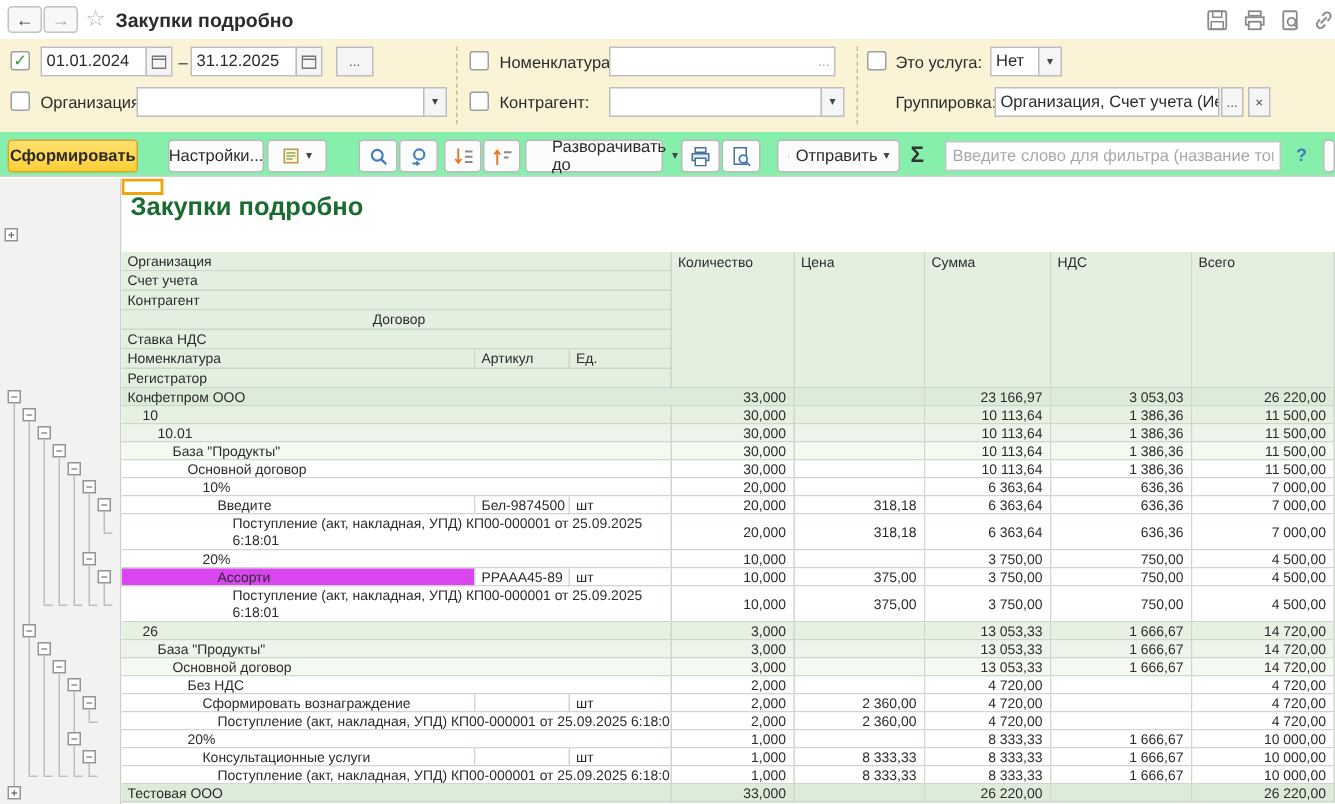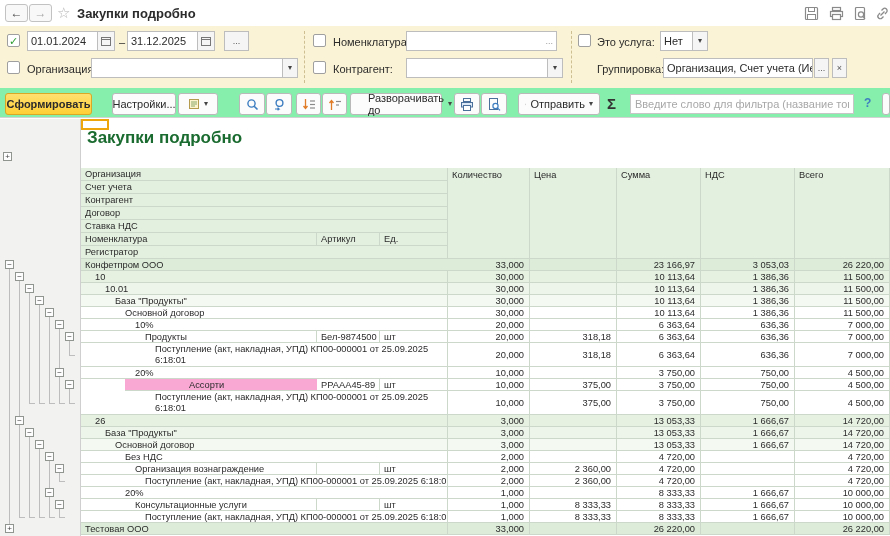--- a/index.html
+++ b/index.html
@@ -294,21 +294,21 @@
     <div class="tline" style="left: 59px; top: 398px; width: 6px; height: 1px;"></div>
     <div class="expbox" style="left: 5px; top: 405px;">+</div>
   </div>
 <div class="abs canvas">
   <div class="abs selcell"></div>
   <div class="abs rpt-title">Закупки подробно</div>
   <div class="abs" id="grid" style="left:0;top:0;width:809px;height:417px;">
       <div class="cell hc" style="left: 0px; top: 49px; width: 367px; height: 13px;">Организация</div>
       <div class="cell hc" style="left: 0px; top: 62px; width: 367px; height: 13px;">Счет учета</div>
       <div class="cell hc" style="left: 0px; top: 75px; width: 367px; height: 13px;">Контрагент</div>
-      <div class="cell hc" style="left: 0px; top: 88px; width: 367px; height: 13px;">Договор</div>
+      <div class="cell hc" style="left: 0px; top: 88px; width: 367px; height: 13px; text-align: center;">Договор</div>
       <div class="cell hc" style="left: 0px; top: 101px; width: 367px; height: 13px;">Ставка НДС</div>
       <div class="cell hc" style="left: 0px; top: 114px; width: 236px; height: 13px;">Номенклатура</div>
       <div class="cell hc" style="left: 236px; top: 114px; width: 63px; height: 13px;">Артикул</div>
       <div class="cell hc" style="left: 299px; top: 114px; width: 68px; height: 13px;">Ед.</div>
       <div class="cell hc" style="left: 0px; top: 127px; width: 367px; height: 13px;">Регистратор</div>
       <div class="cell hc top" style="left: 367px; top: 49px; width: 82px; height: 91px;">Количество</div>
       <div class="cell hc top" style="left: 449px; top: 49px; width: 87px; height: 91px;">Цена</div>
       <div class="cell hc top" style="left: 536px; top: 49px; width: 84px; height: 91px;">Сумма</div>
       <div class="cell hc top" style="left: 620px; top: 49px; width: 94px; height: 91px;">НДС</div>
       <div class="cell hc top" style="left: 714px; top: 49px; width: 95px; height: 91px;">Всего</div>
@@ -341,41 +341,41 @@
       <div class="cell num" style="left: 449px; top: 188px; width: 87px; height: 12px; background: rgb(255, 255, 255); line-height: 12px;"></div>
       <div class="cell num" style="left: 536px; top: 188px; width: 84px; height: 12px; background: rgb(255, 255, 255); line-height: 12px;">10 113,64</div>
       <div class="cell num" style="left: 620px; top: 188px; width: 94px; height: 12px; background: rgb(255, 255, 255); line-height: 12px;">1 386,36</div>
       <div class="cell num" style="left: 714px; top: 188px; width: 95px; height: 12px; background: rgb(255, 255, 255); line-height: 12px;">11 500,00</div>
       <div class="cell lbl" style="left: 0px; top: 200px; width: 367px; height: 12px; background: rgb(255, 255, 255); padding-left: 54px; line-height: 12px;">10%</div>
       <div class="cell num" style="left: 367px; top: 200px; width: 82px; height: 12px; background: rgb(255, 255, 255); line-height: 12px;">20,000</div>
       <div class="cell num" style="left: 449px; top: 200px; width: 87px; height: 12px; background: rgb(255, 255, 255); line-height: 12px;"></div>
       <div class="cell num" style="left: 536px; top: 200px; width: 84px; height: 12px; background: rgb(255, 255, 255); line-height: 12px;">6 363,64</div>
       <div class="cell num" style="left: 620px; top: 200px; width: 94px; height: 12px; background: rgb(255, 255, 255); line-height: 12px;">636,36</div>
       <div class="cell num" style="left: 714px; top: 200px; width: 95px; height: 12px; background: rgb(255, 255, 255); line-height: 12px;">7 000,00</div>
-      <div class="cell lbl" style="left: 0px; top: 212px; width: 236px; height: 12px; background: rgb(255, 255, 255); padding-left: 64px; line-height: 12px;">Продукты</div>
+      <div class="cell lbl" style="left: 0px; top: 212px; width: 236px; height: 12px; background: rgb(255, 255, 255); padding-left: 64px; line-height: 12px;">Введите</div>
       <div class="cell lbl" style="left: 236px; top: 212px; width: 63px; height: 12px; background: rgb(255, 255, 255); padding-left: 4px; line-height: 12px;">Бел-9874500</div>
       <div class="cell lbl" style="left: 299px; top: 212px; width: 68px; height: 12px; background: rgb(255, 255, 255); padding-left: 4px; line-height: 12px;">шт</div>
       <div class="cell num" style="left: 367px; top: 212px; width: 82px; height: 12px; background: rgb(255, 255, 255); line-height: 12px;">20,000</div>
       <div class="cell num" style="left: 449px; top: 212px; width: 87px; height: 12px; background: rgb(255, 255, 255); line-height: 12px;">318,18</div>
       <div class="cell num" style="left: 536px; top: 212px; width: 84px; height: 12px; background: rgb(255, 255, 255); line-height: 12px;">6 363,64</div>
       <div class="cell num" style="left: 620px; top: 212px; width: 94px; height: 12px; background: rgb(255, 255, 255); line-height: 12px;">636,36</div>
       <div class="cell num" style="left: 714px; top: 212px; width: 95px; height: 12px; background: rgb(255, 255, 255); line-height: 12px;">7 000,00</div>
       <div class="cell wrap" style="left: 0px; top: 224px; width: 367px; height: 24px; background: rgb(255, 255, 255); padding-left: 74px;">Поступление (акт, накладная, УПД) КП00-000001 от 25.09.2025 6:18:01</div>
       <div class="cell num" style="left: 367px; top: 224px; width: 82px; height: 24px; background: rgb(255, 255, 255); line-height: 24px;">20,000</div>
       <div class="cell num" style="left: 449px; top: 224px; width: 87px; height: 24px; background: rgb(255, 255, 255); line-height: 24px;">318,18</div>
       <div class="cell num" style="left: 536px; top: 224px; width: 84px; height: 24px; background: rgb(255, 255, 255); line-height: 24px;">6 363,64</div>
       <div class="cell num" style="left: 620px; top: 224px; width: 94px; height: 24px; background: rgb(255, 255, 255); line-height: 24px;">636,36</div>
       <div class="cell num" style="left: 714px; top: 224px; width: 95px; height: 24px; background: rgb(255, 255, 255); line-height: 24px;">7 000,00</div>
       <div class="cell lbl" style="left: 0px; top: 248px; width: 367px; height: 12px; background: rgb(255, 255, 255); padding-left: 54px; line-height: 12px;">20%</div>
       <div class="cell num" style="left: 367px; top: 248px; width: 82px; height: 12px; background: rgb(255, 255, 255); line-height: 12px;">10,000</div>
       <div class="cell num" style="left: 449px; top: 248px; width: 87px; height: 12px; background: rgb(255, 255, 255); line-height: 12px;"></div>
       <div class="cell num" style="left: 536px; top: 248px; width: 84px; height: 12px; background: rgb(255, 255, 255); line-height: 12px;">3 750,00</div>
       <div class="cell num" style="left: 620px; top: 248px; width: 94px; height: 12px; background: rgb(255, 255, 255); line-height: 12px;">750,00</div>
       <div class="cell num" style="left: 714px; top: 248px; width: 95px; height: 12px; background: rgb(255, 255, 255); line-height: 12px;">4 500,00</div>
-      <div class="cell lbl" style="left: 0px; top: 260px; width: 236px; height: 12px; background: #f9a8d4; padding-left: 64px; line-height: 12px; margin-left: 44px;">Ассорти</div>
+      <div class="cell lbl" style="left: 0px; top: 260px; width: 236px; height: 12px; background: #d946ef; padding-left: 64px; line-height: 12px;">Ассорти</div>
       <div class="cell lbl" style="left: 236px; top: 260px; width: 63px; height: 12px; background: rgb(255, 255, 255); padding-left: 4px; line-height: 12px;">РРААА45-89</div>
       <div class="cell lbl" style="left: 299px; top: 260px; width: 68px; height: 12px; background: rgb(255, 255, 255); padding-left: 4px; line-height: 12px;">шт</div>
       <div class="cell num" style="left: 367px; top: 260px; width: 82px; height: 12px; background: rgb(255, 255, 255); line-height: 12px;">10,000</div>
       <div class="cell num" style="left: 449px; top: 260px; width: 87px; height: 12px; background: rgb(255, 255, 255); line-height: 12px;">375,00</div>
       <div class="cell num" style="left: 536px; top: 260px; width: 84px; height: 12px; background: rgb(255, 255, 255); line-height: 12px;">3 750,00</div>
       <div class="cell num" style="left: 620px; top: 260px; width: 94px; height: 12px; background: rgb(255, 255, 255); line-height: 12px;">750,00</div>
       <div class="cell num" style="left: 714px; top: 260px; width: 95px; height: 12px; background: rgb(255, 255, 255); line-height: 12px;">4 500,00</div>
       <div class="cell wrap" style="left: 0px; top: 272px; width: 367px; height: 24px; background: rgb(255, 255, 255); padding-left: 74px;">Поступление (акт, накладная, УПД) КП00-000001 от 25.09.2025 6:18:01</div>
       <div class="cell num" style="left: 367px; top: 272px; width: 82px; height: 24px; background: rgb(255, 255, 255); line-height: 24px;">10,000</div>
       <div class="cell num" style="left: 449px; top: 272px; width: 87px; height: 24px; background: rgb(255, 255, 255); line-height: 24px;">375,00</div>
@@ -399,21 +399,21 @@
       <div class="cell num" style="left: 449px; top: 320px; width: 87px; height: 12px; background: rgb(244, 249, 241); line-height: 12px;"></div>
       <div class="cell num" style="left: 536px; top: 320px; width: 84px; height: 12px; background: rgb(244, 249, 241); line-height: 12px;">13 053,33</div>
       <div class="cell num" style="left: 620px; top: 320px; width: 94px; height: 12px; background: rgb(244, 249, 241); line-height: 12px;">1 666,67</div>
       <div class="cell num" style="left: 714px; top: 320px; width: 95px; height: 12px; background: rgb(244, 249, 241); line-height: 12px;">14 720,00</div>
       <div class="cell lbl" style="left: 0px; top: 332px; width: 367px; height: 12px; background: rgb(255, 255, 255); padding-left: 44px; line-height: 12px;">Без НДС</div>
       <div class="cell num" style="left: 367px; top: 332px; width: 82px; height: 12px; background: rgb(255, 255, 255); line-height: 12px;">2,000</div>
       <div class="cell num" style="left: 449px; top: 332px; width: 87px; height: 12px; background: rgb(255, 255, 255); line-height: 12px;"></div>
       <div class="cell num" style="left: 536px; top: 332px; width: 84px; height: 12px; background: rgb(255, 255, 255); line-height: 12px;">4 720,00</div>
       <div class="cell num" style="left: 620px; top: 332px; width: 94px; height: 12px; background: rgb(255, 255, 255); line-height: 12px;"></div>
       <div class="cell num" style="left: 714px; top: 332px; width: 95px; height: 12px; background: rgb(255, 255, 255); line-height: 12px;">4 720,00</div>
-      <div class="cell lbl" style="left: 0px; top: 344px; width: 236px; height: 12px; background: rgb(255, 255, 255); padding-left: 54px; line-height: 12px;">Организация вознаграждение</div>
+      <div class="cell lbl" style="left: 0px; top: 344px; width: 236px; height: 12px; background: rgb(255, 255, 255); padding-left: 54px; line-height: 12px;">Сформировать вознаграждение</div>
       <div class="cell lbl" style="left: 236px; top: 344px; width: 63px; height: 12px; background: rgb(255, 255, 255); padding-left: 4px; line-height: 12px;"></div>
       <div class="cell lbl" style="left: 299px; top: 344px; width: 68px; height: 12px; background: rgb(255, 255, 255); padding-left: 4px; line-height: 12px;">шт</div>
       <div class="cell num" style="left: 367px; top: 344px; width: 82px; height: 12px; background: rgb(255, 255, 255); line-height: 12px;">2,000</div>
       <div class="cell num" style="left: 449px; top: 344px; width: 87px; height: 12px; background: rgb(255, 255, 255); line-height: 12px;">2 360,00</div>
       <div class="cell num" style="left: 536px; top: 344px; width: 84px; height: 12px; background: rgb(255, 255, 255); line-height: 12px;">4 720,00</div>
       <div class="cell num" style="left: 620px; top: 344px; width: 94px; height: 12px; background: rgb(255, 255, 255); line-height: 12px;"></div>
       <div class="cell num" style="left: 714px; top: 344px; width: 95px; height: 12px; background: rgb(255, 255, 255); line-height: 12px;">4 720,00</div>
       <div class="cell lbl" style="left: 0px; top: 356px; width: 367px; height: 12px; background: rgb(255, 255, 255); padding-left: 64px; line-height: 12px;">Поступление (акт, накладная, УПД) КП00-000001 от 25.09.2025 6:18:01</div>
       <div class="cell num" style="left: 367px; top: 356px; width: 82px; height: 12px; background: rgb(255, 255, 255); line-height: 12px;">2,000</div>
       <div class="cell num" style="left: 449px; top: 356px; width: 87px; height: 12px; background: rgb(255, 255, 255); line-height: 12px;">2 360,00</div>

